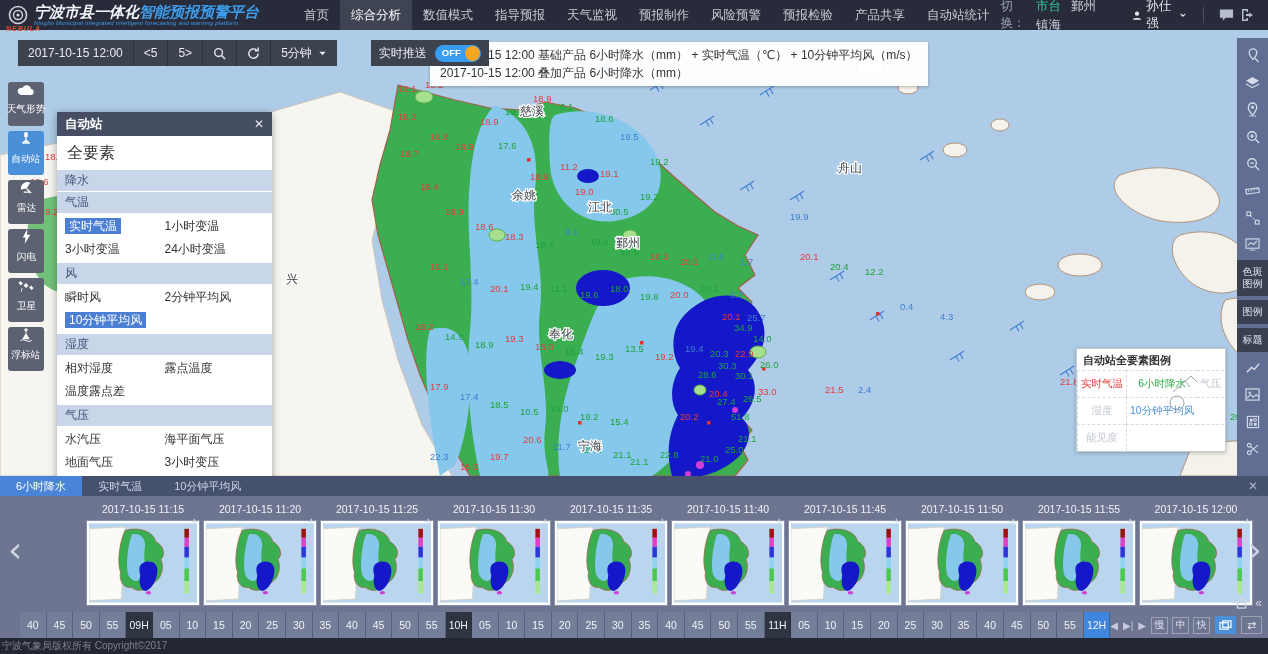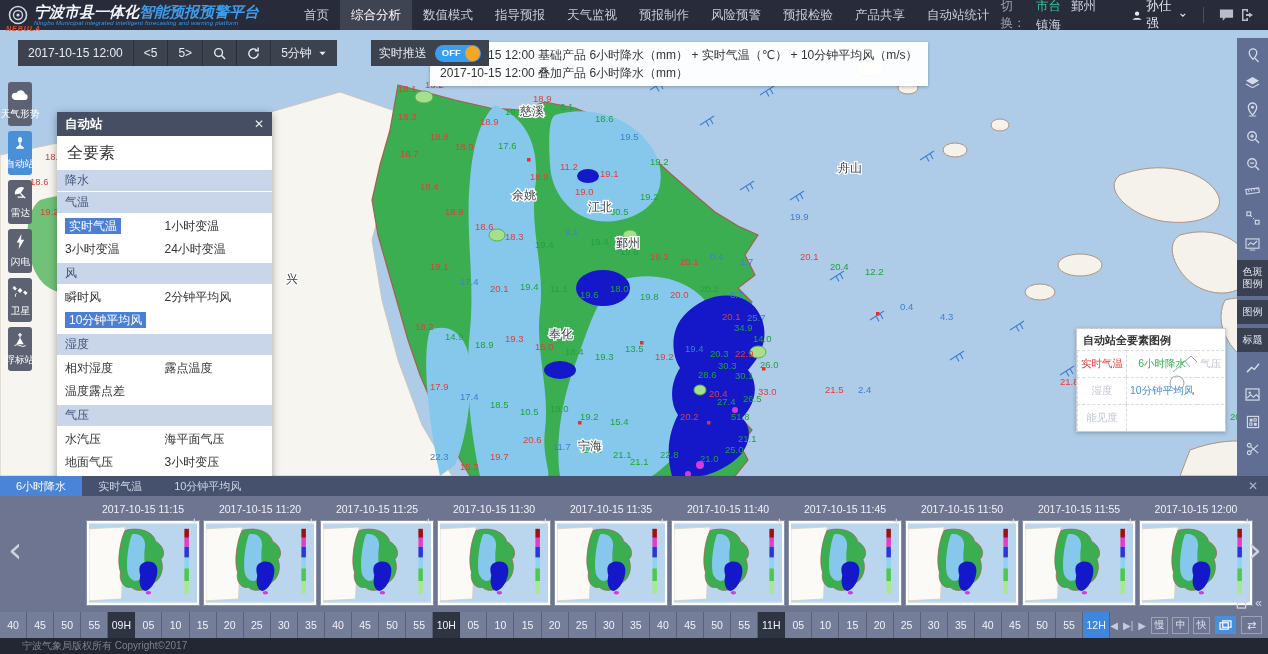--- a/index.html
+++ b/index.html
@@ -46,22 +46,22 @@
   .toggle { width:46px; height:17px; border-radius:9px; background:#3a9ef0; position:relative; cursor:pointer; }
   .toggle .t-txt { position:absolute; left:7px; top:2px; color:#fff; font-size:9.5px; font-weight:bold; }
   .toggle .knob { position:absolute; right:1px; top:1px; width:15px; height:15px; border-radius:50%; background:#f5a623; }
 
   
   .info-box { position:absolute; top:42px; left:430px; z-index:35; background:rgba(255,255,255,.95);
     padding:4px 10px; font-size:12px; color:#333; line-height:18px; box-shadow:0 1px 3px rgba(0,0,0,.25); white-space:nowrap;}
 
   
   .left-dock { position:absolute; top:82px; left:8px; z-index:40; display:flex; flex-direction:column; }
-  .dock-btn { width:24px; height:44px; background:#5c6271; border-radius:3px; margin-bottom:5px;
-    display:flex; flex-direction:column; align-items:center; justify-content:center; cursor:pointer; }
+  .dock-btn { width:36px; height:44px; background:#5c6271; border-radius:3px; margin-bottom:5px;
+    display:flex; flex-direction:column; align-items:center; justify-content:flex-start; cursor:pointer; }
   .dock-btn.active { background:#4a90d9; }
   .dock-btn .d-lab { color:#fff; font-size:10.5px; margin-top:2px; white-space:nowrap; transform:scale(.92); }
 
   
   .el-panel { position:absolute; top:112px; left:57px; width:215px; z-index:45;
     background:#fff; box-shadow:0 2px 8px rgba(0,0,0,.35); }
   .el-head { height:24px; background:#454e63; color:#fff; font-size:12.5px; font-weight:bold;
     display:flex; align-items:center; padding:0 8px; }
   .el-close { margin-left:auto; cursor:pointer; color:#e8eaf2; font-size:12px; }
   .el-body { padding:2px 0 4px; }
@@ -73,21 +73,21 @@
   .badge { background:#e8872e; color:#fff; padding:1px 4px; margin-left:4px; font-size:11px; }
 
   
   .right-dock { position:absolute; top:38px; right:0; width:31px; bottom:176px; background:#5f6e92;
     z-index:40; display:flex; flex-direction:column; align-items:center; padding-top:4px; }
   .rd-ico { width:31px; height:27px; display:flex; align-items:center; justify-content:center; cursor:pointer; color:#d5dbe8; }
   .rd-txt { width:31px; background:#394050; color:#e4e8f2; font-size:10px; text-align:center;
     padding:6px 2px; margin:2px 0; cursor:pointer; line-height:12px; }
 
   
-  .legend { position:absolute; top:328px; right:42px; width:150px; z-index:42; background:#fff;
+  .legend { position:absolute; top:348px; right:42px; width:150px; z-index:42; background:#fff;
     border:1px solid #c8ccd4; box-shadow:0 1px 4px rgba(0,0,0,.25); }
   .lg-title { font-size:11px; color:#333; font-weight:bold; padding:4px 6px 2px; }
   .lg-grid { display:grid; grid-template-columns:1fr 1.25fr 0.8fr; position:relative; }
   .lg-cell { border-top:1px dashed #d8dce2; border-left:1px dashed #d8dce2; font-size:10.5px;
     padding:6px 3px; text-align:center; white-space:nowrap; overflow:visible; }
   .lg-cell:nth-child(3n+1){ border-left:none; }
 
   
   .bottom { position:absolute; left:0; right:0; bottom:16px; height:162px; z-index:46; }
   .tabbar { height:20px; background:#46516e; display:flex; align-items:center; }
@@ -100,35 +100,35 @@
   .arrow-l { left:8px; } .arrow-r { right:6px; }
   .thumb-row { display:flex; margin-left:86px; }
   .thumb { width:114px; margin-right:3px; cursor:pointer; }
   .th-head { display:flex; align-items:center; height:17px;flex-direction:column; }
   .th-time { color:#f0f2f8; font-size:10.5px; white-space:nowrap; }
   .th-plus { margin-left:auto; color:#dfe3ee; font-size:13px; padding-right:2px; cursor:pointer; line-height:14px;}
   .th-body { background:#fff; height:86px; padding:2px; border:1px solid #8a92aa; }
   .corner-tools { position:absolute; right:6px; bottom:2px; display:flex; gap:8px; color:#cfd5e2; align-items:center;}
 
   .timebar { height:26px; background:#6d7590; display:flex; align-items:stretch; }
-  .tb-cells { display:flex; width:1118px; }
+  .tb-cells { display:flex; width:1118px;margin-left:20px; }
   .t-cell { flex:1; display:flex; align-items:center; justify-content:center; font-size:10.5px;
     color:#f0f2f8; background:#757e99; border-right:1px solid rgba(40,44,58,.35); cursor:pointer; white-space:nowrap;}
   .t-cell.hour { background:#2e3442; }
   .t-cell.selhour { background:#3f86df; }
   .tb-ctrl { flex:1; display:flex; align-items:center; justify-content:flex-end; gap:5px; padding-right:6px; }
   .ctrl-g { color:#c3cadb; font-size:10px; cursor:pointer; }
   .spd { width:17px; height:17px; border:1px solid #9aa2b8; color:#dfe3ee; font-size:10px;
     display:flex; align-items:center; justify-content:center; cursor:pointer; }
   .img-btn { width:21px; height:18px; background:#4a90d9; display:flex; align-items:center; justify-content:center; cursor:pointer; }
   .loop-btn { width:21px; height:18px; border:1px solid #9aa2b8; color:#dfe3ee; display:flex;
     align-items:center; justify-content:center; font-size:11px; cursor:pointer; }
 
   .footer { position:absolute; left:0; right:0; bottom:0; height:16px; background:#232733;
-    color:#7c818e; font-size:10px; line-height:16px; padding-left:22px; z-index:48; }
+    color:#7c818e; font-size:10px; line-height:16px; padding-left:2px; z-index:48; }
 </style>
 </head>
 <body>
 
 <div class="app">
 
   <svg class="map-svg" width="1268" height="446" viewBox="0 0 1268 446">
     <rect x="0" y="0" width="1268" height="446" fill="#aecbe7"></rect>
 
     <path d="M0,125 L120,100 L260,85 L340,62 L398,82 L388,150 L372,210 L382,270 L398,330 L422,395 L452,446 L0,446 Z" fill="#f7f5f0" stroke="#cfc6b8" stroke-width="1"></path>

